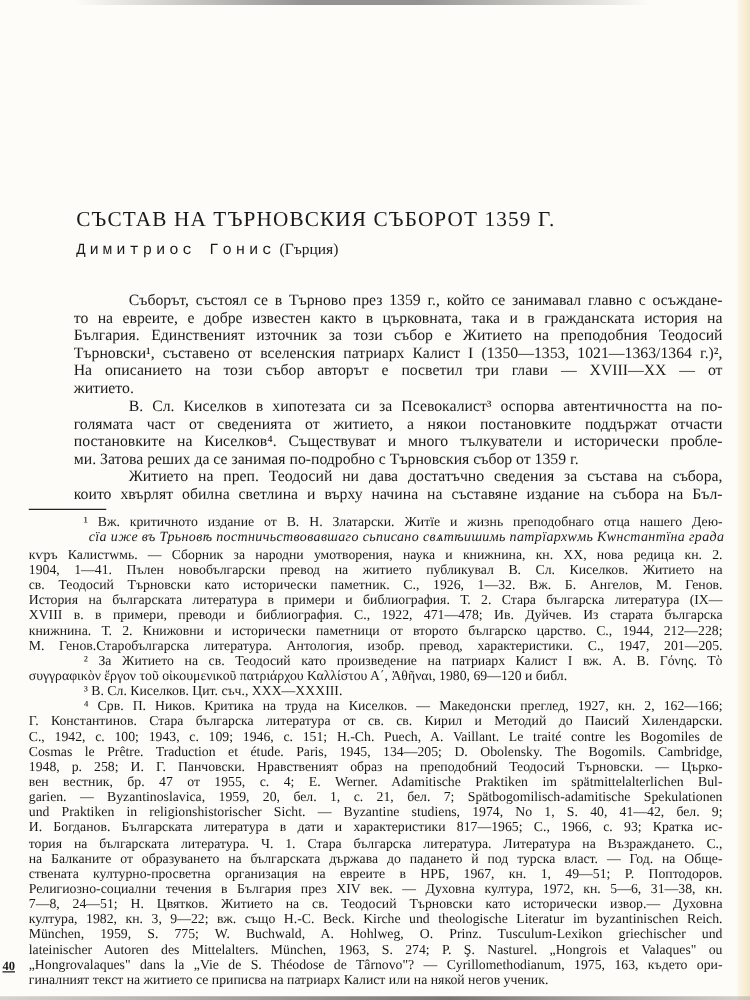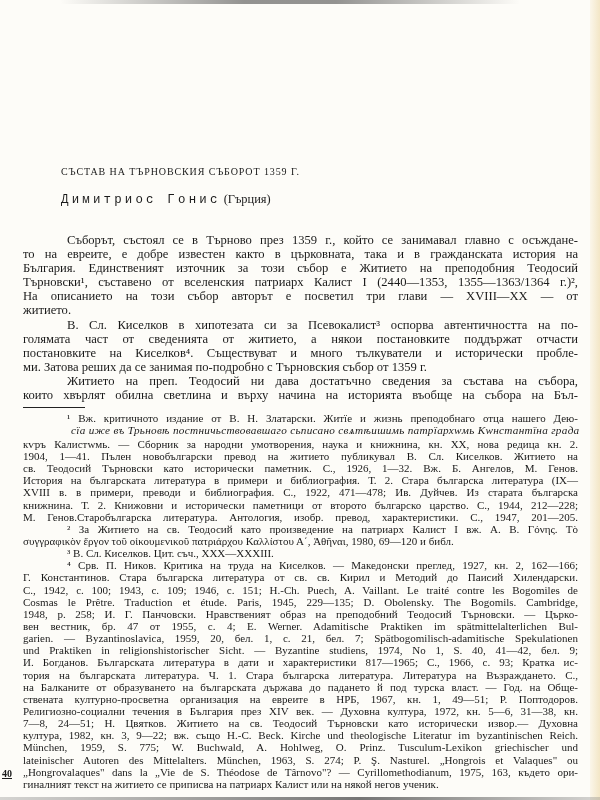--- a/index.html
+++ b/index.html
@@ -17,35 +17,36 @@
   .page-edge-right {
     position: absolute; right: 0; top: 0; width: 10px; height: 800px;
     background: linear-gradient(to right, #fbf6ea, #f3e6c6);
   }
   .page-shadow-bottom {
     position: absolute; left: 0; bottom: 0; width: 600px; height: 3px;
     background: linear-gradient(to right, rgba(120,120,120,0.3), rgba(60,60,60,0.7) 60%, rgba(120,120,120,0.3));
   }
   .title {
     position: absolute; left: 61px; top: 166px;
-    font-size: 10px; letter-spacing: 0.9px; font-weight: normal;
+    font-size: 17px; letter-spacing: 0.9px; font-weight: normal;
     white-space: nowrap;
   }
   .author {
     position: absolute; left: 61px; top: 192px;
     font-size: 12.4px; white-space: nowrap;
   }
   .author .sp { letter-spacing: 3.2px; font-family: Liberation Mono, monospace; }
   .body-text {
     position: absolute; left: 23px; top: 233px; width: 555px;
   }
   .line {
     font-size: 12.6px; line-height: 14.1px; height: 14.1px;
     white-space: nowrap; text-align: justify; text-align-last: justify;
     overflow: visible;
+    margin-left: 36px;
   }
   .line.last { text-align-last: left; }
   .line.indent { padding-left: 44px; }
   .rule {
     width: 62px; height: 1px; background: #222; margin: 5px 0 4px 0;
   }
   .fn-line {
     font-size: 11px; line-height: 12.15px; height: 12.15px;
     white-space: nowrap; text-align: justify; text-align-last: justify;
   }
@@ -67,49 +68,49 @@
 
 <div class="author">
   <span class="sp">Димитриос Гонис</span>
   <span>(Гърция)</span>
 </div>
 
 <div class="body-text">
   <div class="line indent">Съборът, състоял се в Търново през 1359 г., който се занимавал главно с осъждане-</div>
   <div class="line">то на евреите, е добре известен както в църковната, така и в гражданската история на</div>
   <div class="line">България. Единственият източник за този събор е Житието на преподобния Теодосий</div>
-  <div class="line">Търновски¹, съставено от вселенския патриарх Калист I (2440—1353, 1355—1363/1364 г.)²,</div>
+  <div class="line">Търновски¹, съставено от вселенския патриарх Калист I (1350—1353, 1021—1363/1364 г.)²,</div>
   <div class="line">На описанието на този събор авторът е посветил три глави — XVIII—XX — от</div>
   <div class="line last">житието.</div>
   <div class="line indent">В. Сл. Киселков в хипотезата си за Псевокалист³ оспорва автентичността на по-</div>
   <div class="line">голямата част от сведенията от житието, а някои постановките поддържат отчасти</div>
   <div class="line">постановките на Киселков⁴. Съществуват и много тълкуватели и исторически пробле-</div>
   <div class="line last">ми. Затова реших да се занимая по-подробно с Търновския събор от 1359 г.</div>
   <div class="line indent">Житието на преп. Теодосий ни дава достатъчно сведения за състава на събора,</div>
-  <div class="line">които хвърлят обилна светлина и върху начина на историята въобще на събора на Бъл-</div>
+  <div class="line">които хвърлят обилна светлина и върху начина на съставяне издание на събора на Бъл-</div>
 
   <div class="rule"></div>
 
   <div>
     <div class="fn-line indent">¹ Вж. критичното издание от В. Н. Златарски. Житїе и жизнь преподобнаго отца нашего Дею-</div>
     <div class="fn-line oldslav">сїа иже въ Трьновѣ постничьствовавшаго сьписано свѧтѣишимь патрїархwмь Кwнстантїна града</div>
     <div class="fn-line">кѵръ Калистwмь. — Сборник за народни умотворения, наука и книжнина, кн. XX, нова редица кн. 2.</div>
     <div class="fn-line">1904, 1—41. Пълен новобългарски превод на житието публикувал В. Сл. Киселков. Житието на</div>
     <div class="fn-line">св. Теодосий Търновски като исторически паметник. С., 1926, 1—32. Вж. Б. Ангелов, М. Генов.</div>
     <div class="fn-line">История на българската литература в примери и библиография. Т. 2. Стара българска литература (IX—</div>
     <div class="fn-line">XVIII в. в примери, преводи и библиография. С., 1922, 471—478; Ив. Дуйчев. Из старата българска</div>
     <div class="fn-line">книжнина. Т. 2. Книжовни и исторически паметници от второто българско царство. С., 1944, 212—228;</div>
     <div class="fn-line">М. Генов.Старобългарска литература. Антология, изобр. превод, характеристики. С., 1947, 201—205.</div>
     <div class="fn-line indent">² За Житието на св. Теодосий като произведение на патриарх Калист I вж. Α. Β. Γόνης. Τὸ</div>
     <div class="fn-line last">συγγραφικὸν ἔργον τοῦ οἰκουμενικοῦ πατριάρχου Καλλίστου Α΄, Ἀθῆναι, 1980, 69—120 и библ.</div>
     <div class="fn-line indent last">³ В. Сл. Киселков. Цит. съч., XXX—XXXIII.</div>
     <div class="fn-line indent">⁴ Срв. П. Ников. Критика на труда на Киселков. — Македонски преглед, 1927, кн. 2, 162—166;</div>
     <div class="fn-line">Г. Константинов. Стара българска литература от св. св. Кирил и Методий до Паисий Хилендарски.</div>
     <div class="fn-line">С., 1942, с. 100; 1943, с. 109; 1946, с. 151; H.-Ch. Puech, A. Vaillant. Le traité contre les Bogomiles de</div>
-    <div class="fn-line">Cosmas le Prêtre. Traduction et étude. Paris, 1945, 229—135; D. Obolensky. The Bogomils. Cambridge,</div>
+    <div class="fn-line">Cosmas le Prêtre. Traduction et étude. Paris, 1945, 134—205; D. Obolensky. The Bogomils. Cambridge,</div>
     <div class="fn-line">1948, p. 258; И. Г. Панчовски. Нравственият образ на преподобний Теодосий Търновски. — Църко-</div>
     <div class="fn-line">вен вестник, бр. 47 от 1955, с. 4; E. Werner. Adamitische Praktiken im spätmittelalterlichen Bul-</div>
     <div class="fn-line">garien. — Byzantinoslavica, 1959, 20, бел. 1, с. 21, бел. 7; Spätbogomilisch-adamitische Spekulationen</div>
     <div class="fn-line">und Praktiken in religionshistorischer Sicht. — Byzantine studiens, 1974, No 1, S. 40, 41—42, бел. 9;</div>
     <div class="fn-line">И. Богданов. Българската литература в дати и характеристики 817—1965; С., 1966, с. 93; Кратка ис-</div>
     <div class="fn-line">тория на българската литература. Ч. 1. Стара българска литература. Литература на Възраждането. С.,</div>
     <div class="fn-line">на Балканите от образуването на българската държава до падането й под турска власт. — Год. на Обще-</div>
     <div class="fn-line">ствената културно-просветна организация на евреите в НРБ, 1967, кн. 1, 49—51; Р. Поптодоров.</div>
     <div class="fn-line">Религиозно-социални течения в България през XIV век. — Духовна култура, 1972, кн. 5—6, 31—38, кн.</div>
     <div class="fn-line">7—8, 24—51; Н. Цвятков. Житието на св. Теодосий Търновски като исторически извор.— Духовна</div>

